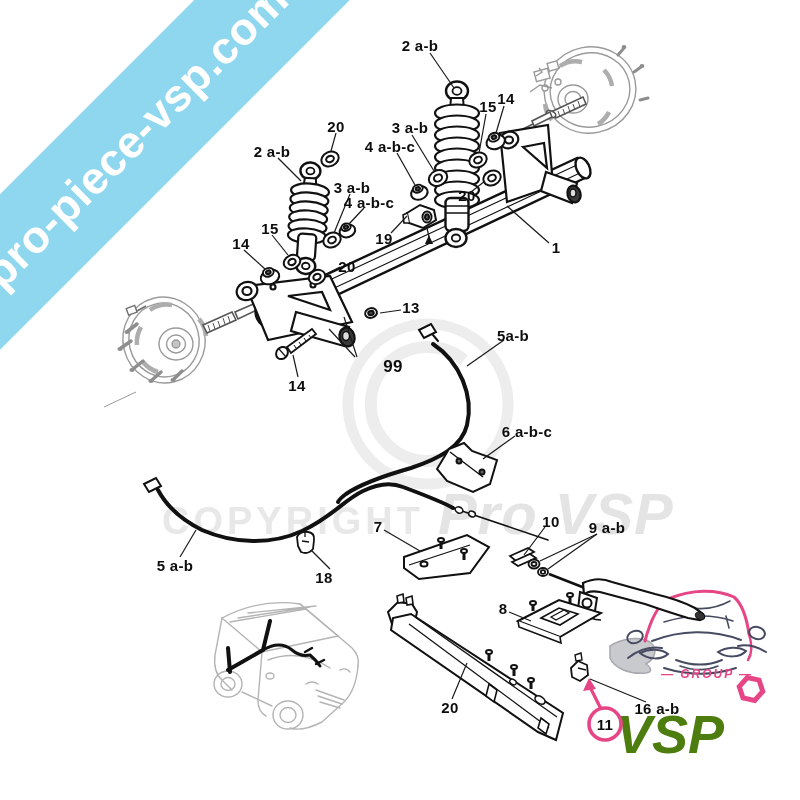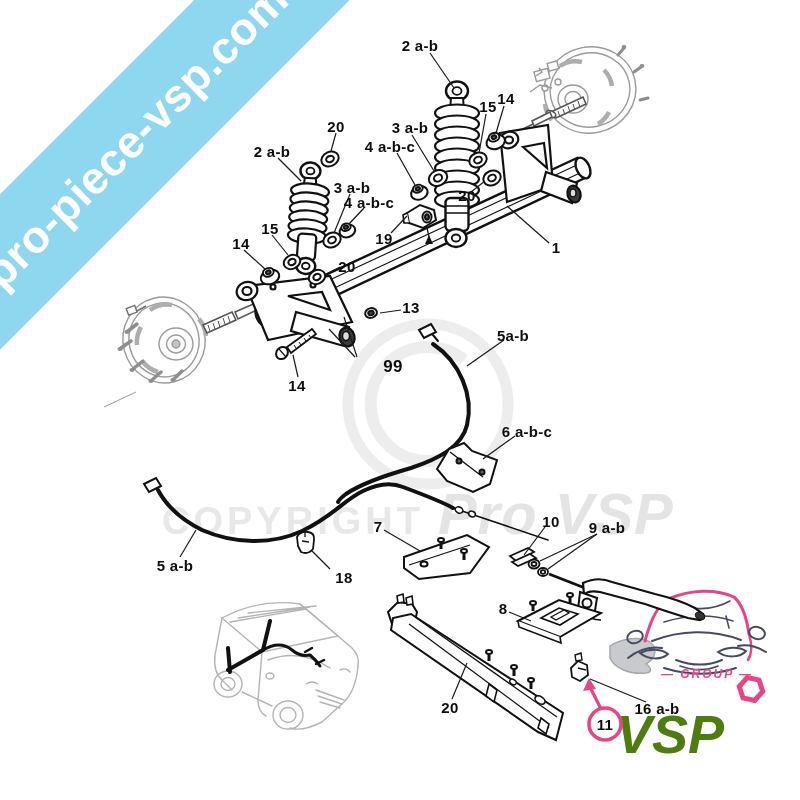--- a/index.html
+++ b/index.html
@@ -465,21 +465,21 @@
     <div class="plabel" style="left:347px;top:266px">20</div>
     <div class="plabel" style="left:467px;top:195px">20</div>
     <div class="plabel" style="left:384px;top:238px">19</div>
     <div class="plabel" style="left:556px;top:247px">1</div>
     <div class="plabel" style="left:411px;top:307px">13</div>
     <div class="plabel big" style="left:353px;top:367px">99</div>
     <div class="plabel" style="left:297px;top:385px">14</div>
     <div class="plabel" style="left:513px;top:335px">5a-b</div>
     <div class="plabel" style="left:527px;top:431px">6 a-b-c</div>
     <div class="plabel" style="left:175px;top:565px">5 a-b</div>
-    <div class="plabel" style="left:344px;top:577px">18</div>
+    <div class="plabel" style="left:324px;top:577px">18</div>
     <div class="plabel" style="left:378px;top:526px">7</div>
     <div class="plabel" style="left:551px;top:521px">10</div>
     <div class="plabel" style="left:607px;top:527px">9 a-b</div>
     <div class="plabel" style="left:503px;top:608px">8</div>
     <div class="plabel" style="left:450px;top:707px">20</div>
     <div class="plabel" style="left:657px;top:708px">16 a-b</div>
     <div class="plabel" style="left:605px;top:724px">11</div>
   </div>
 
   <div id="ribbon">

